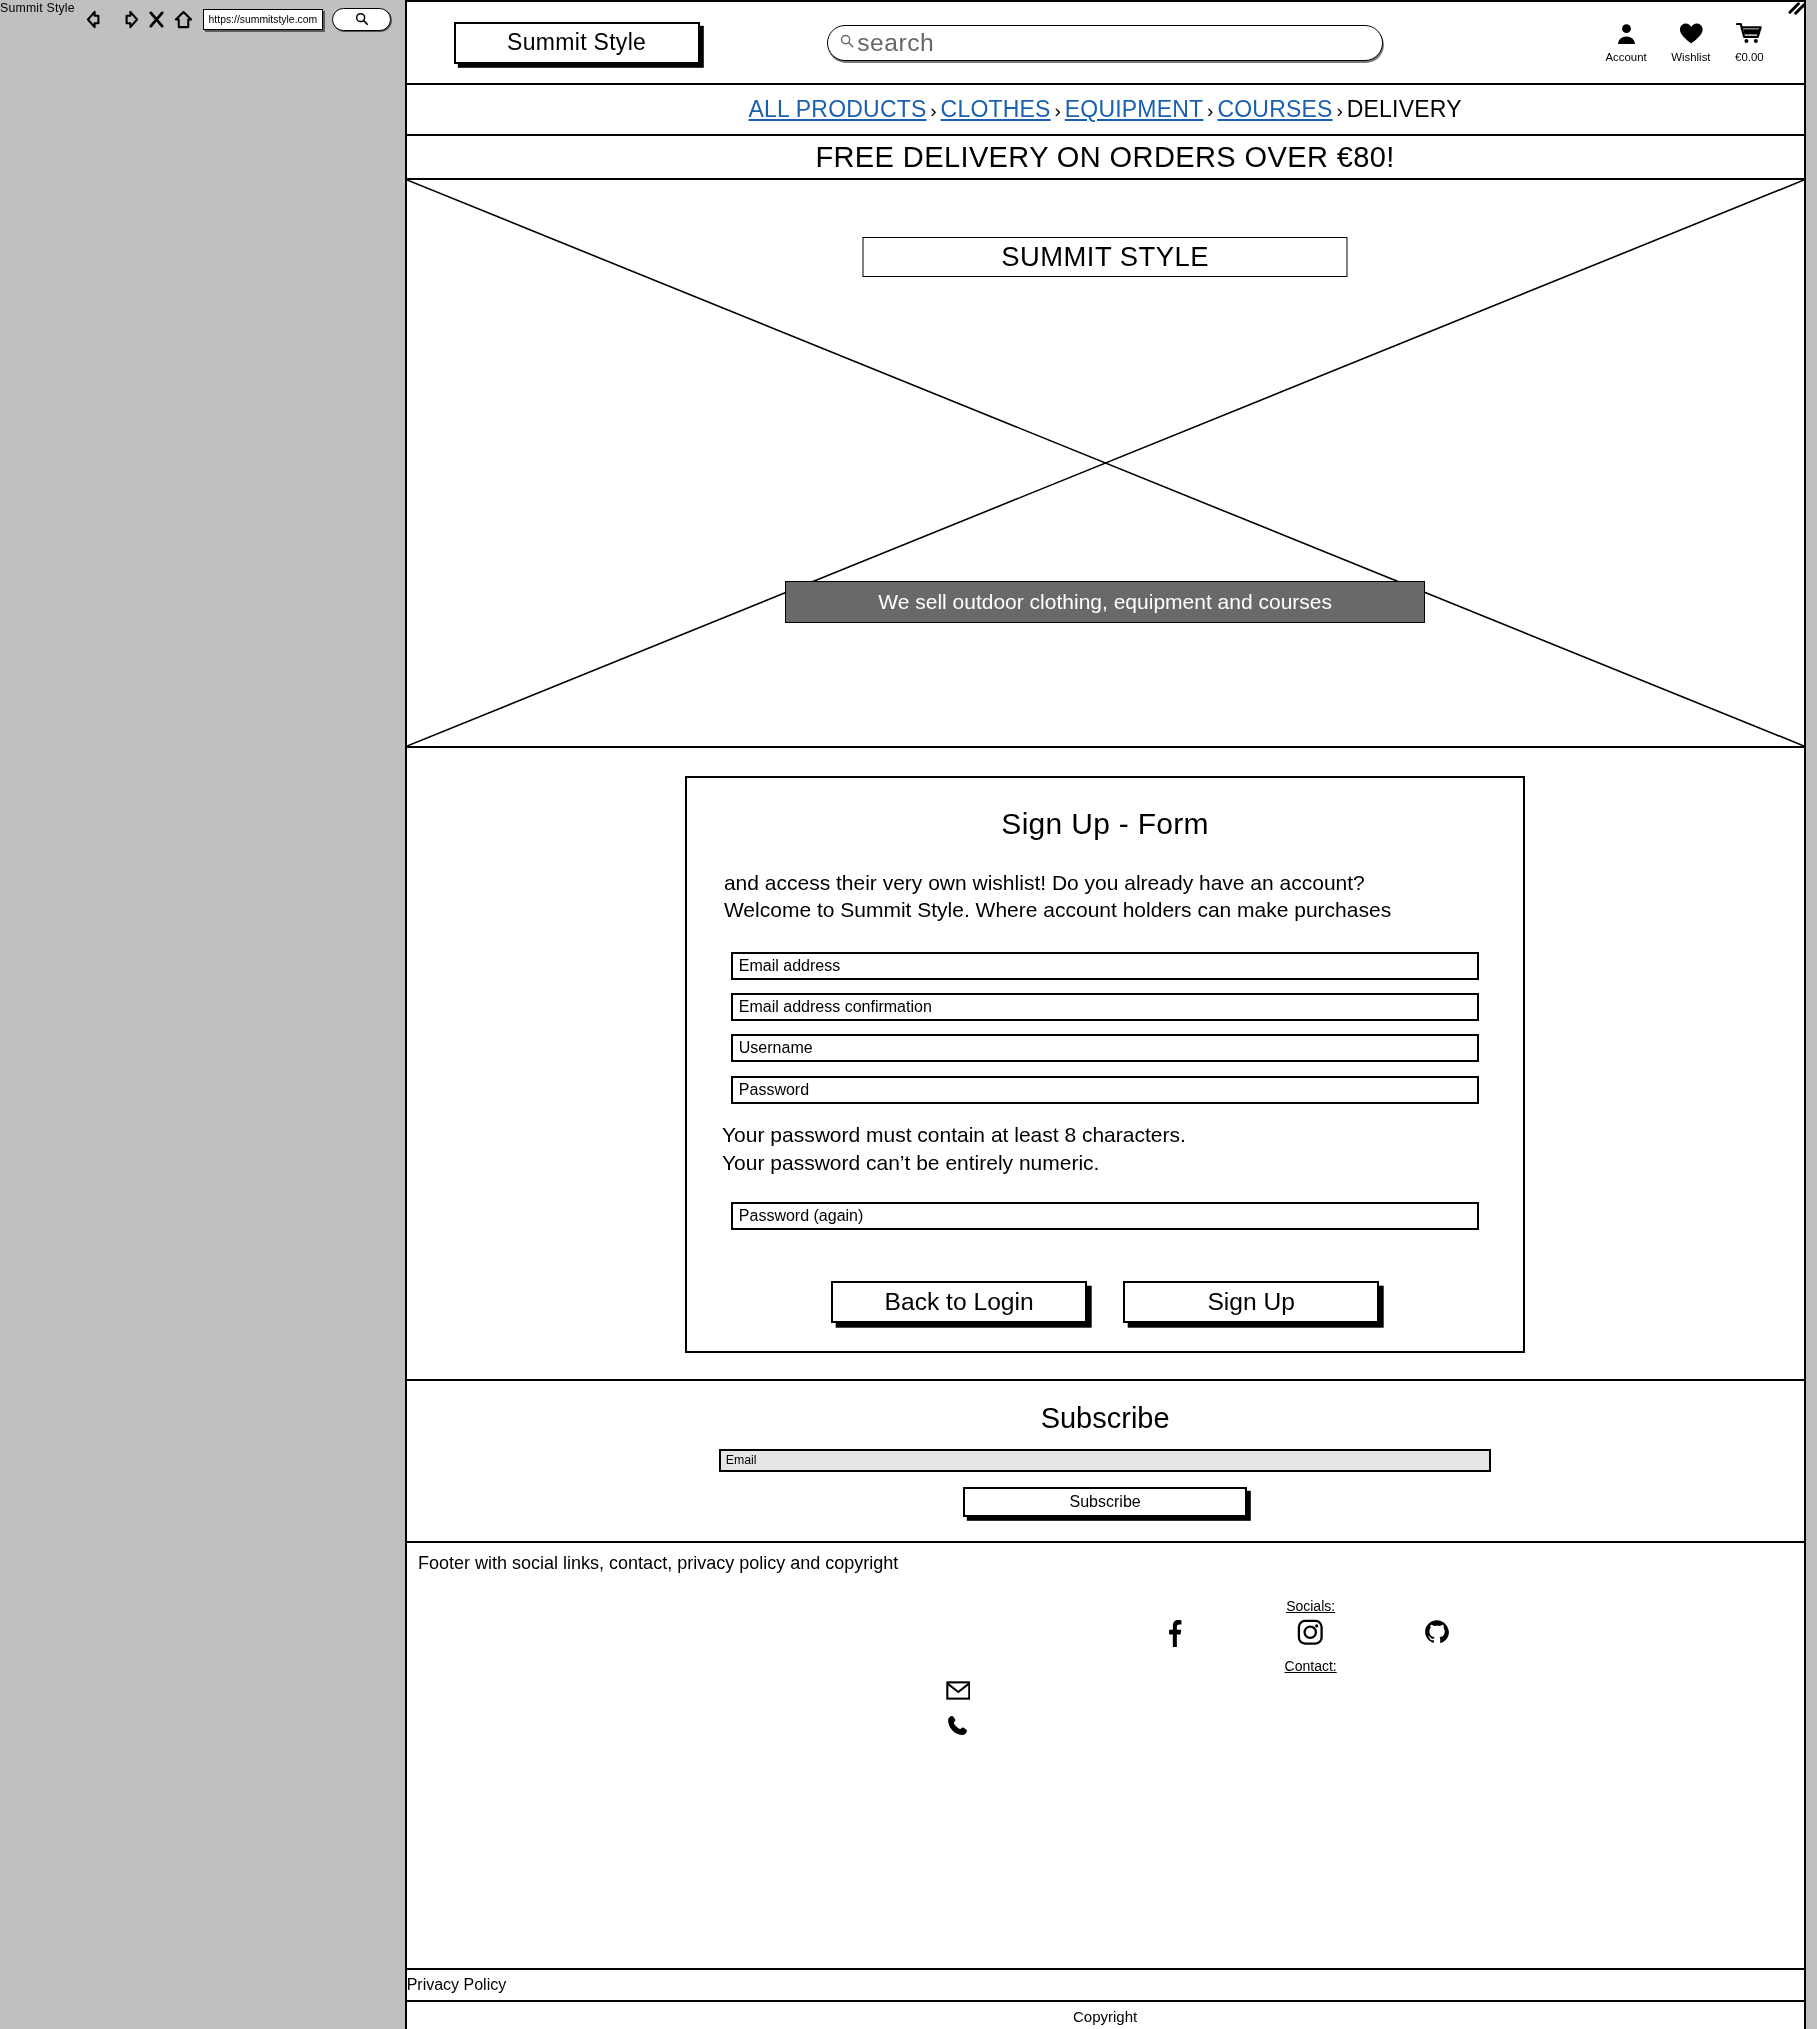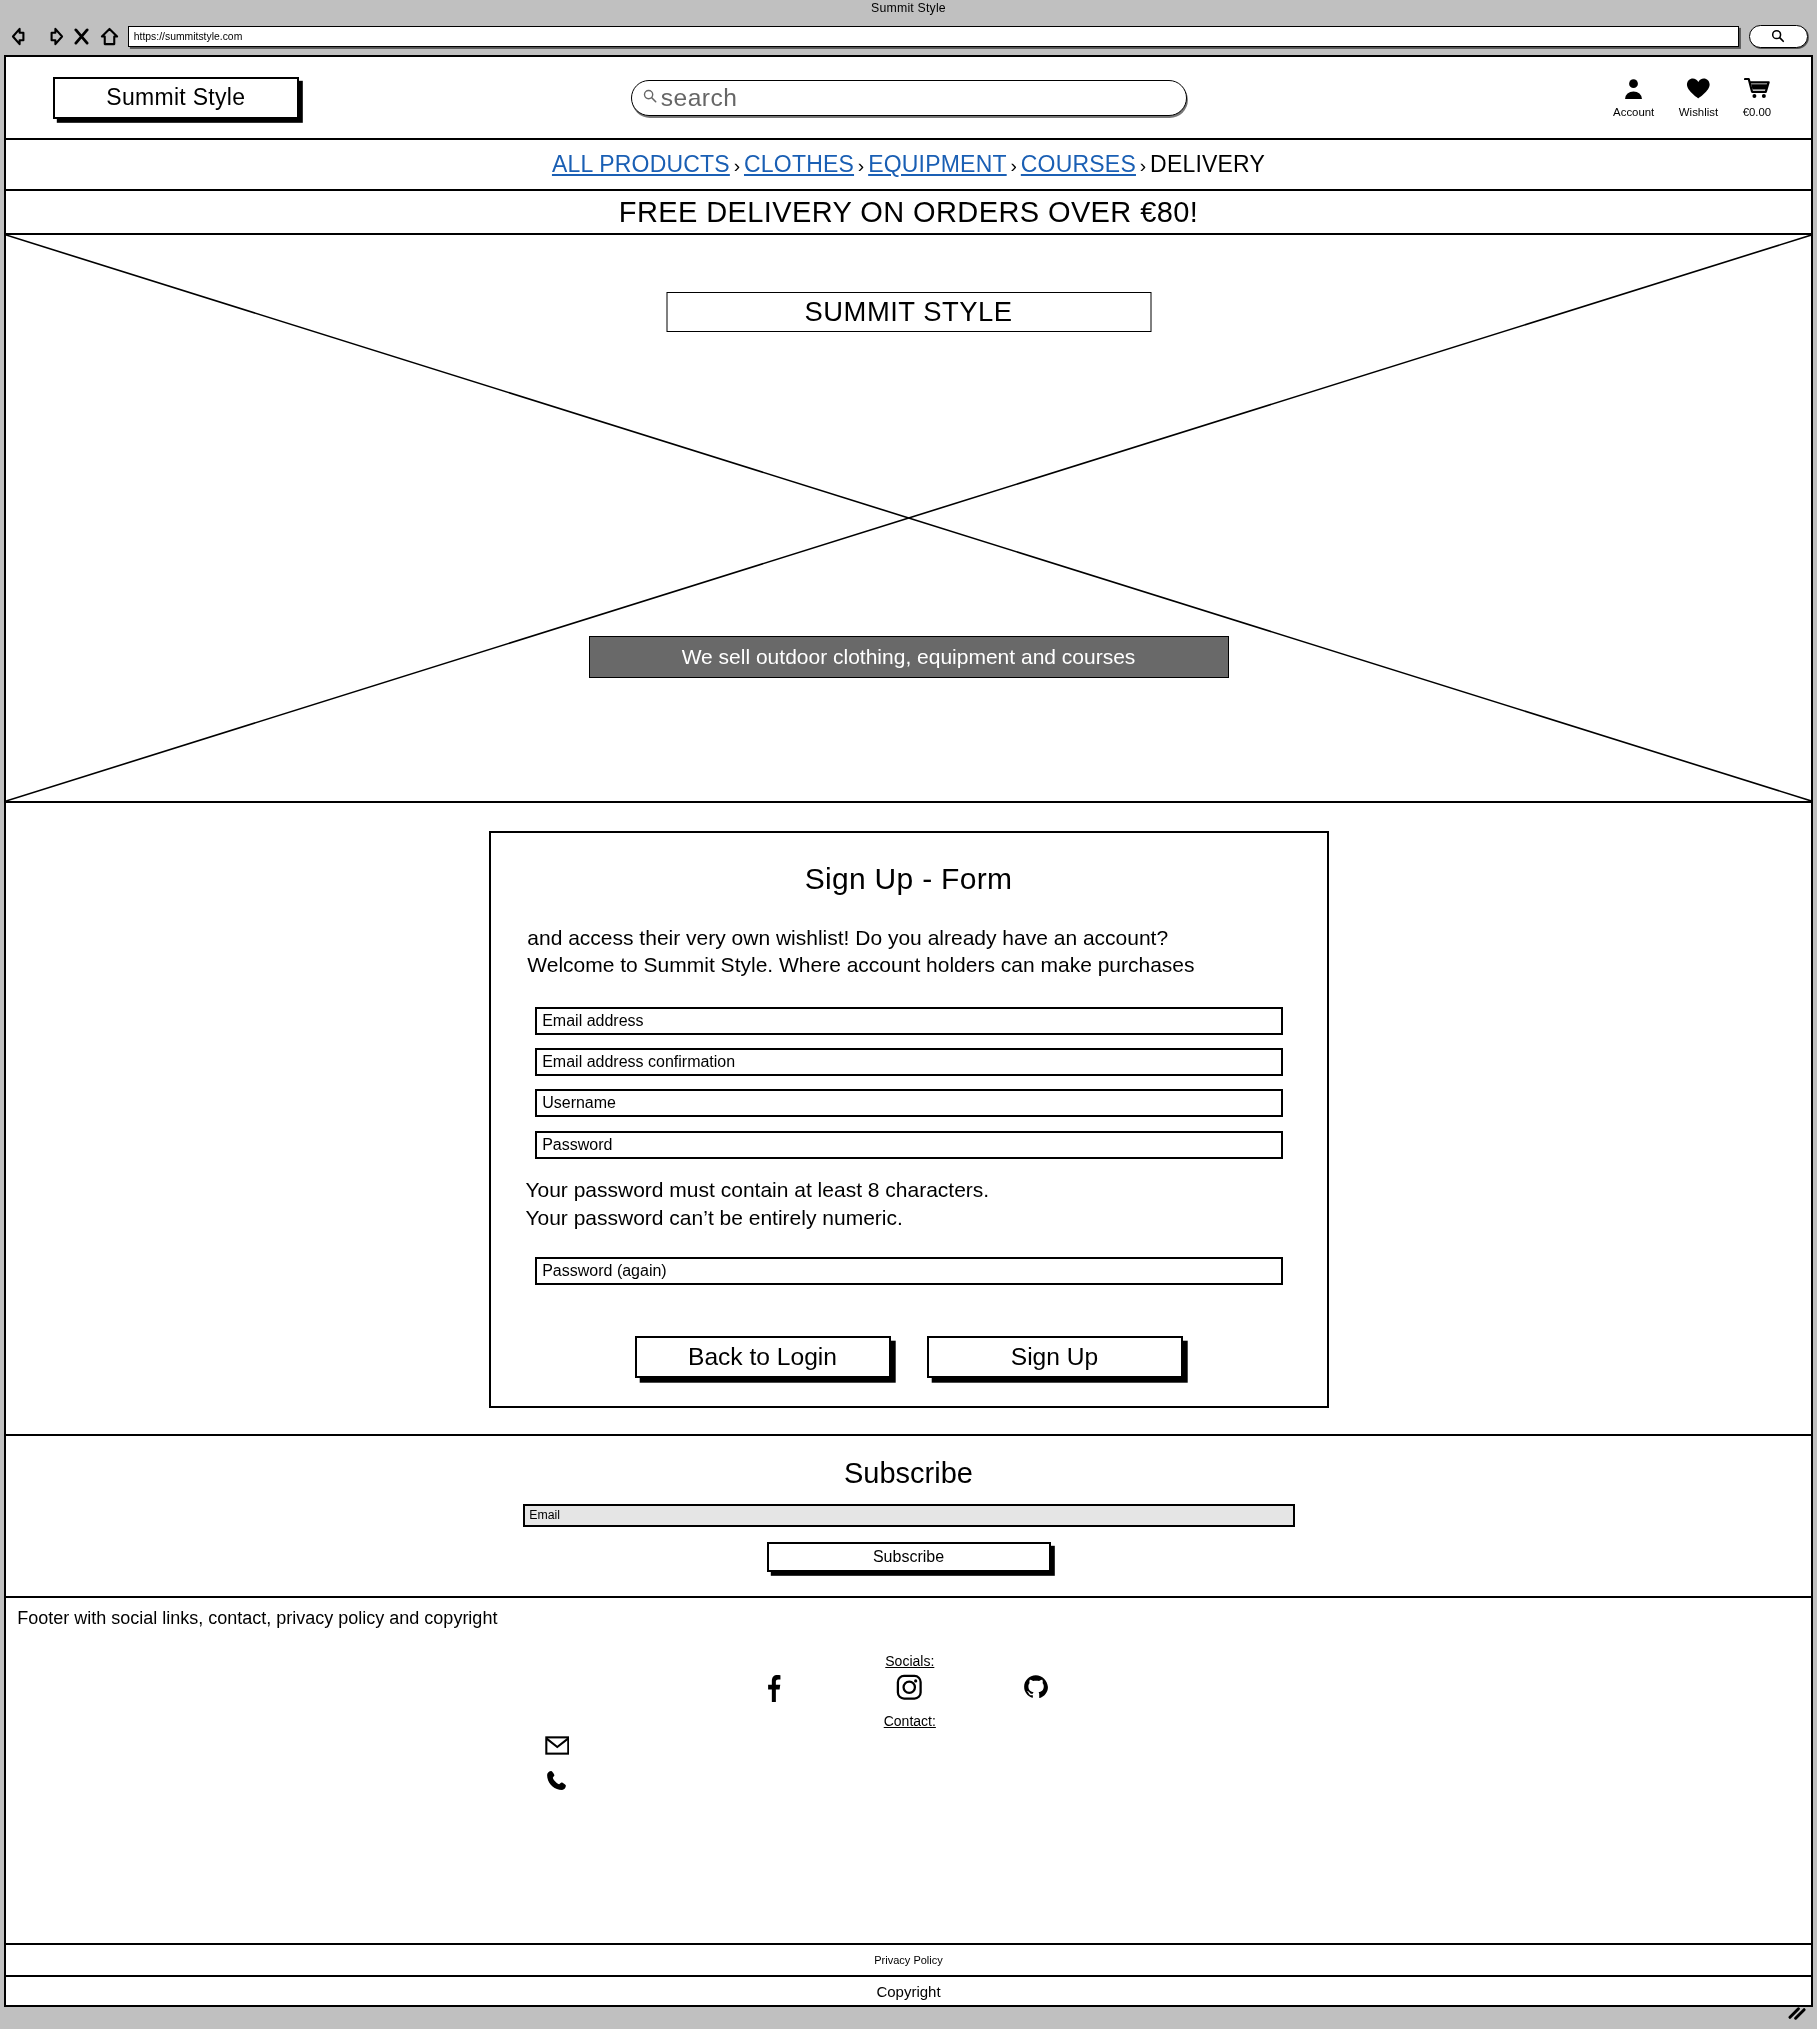--- a/index.html
+++ b/index.html
@@ -9,21 +9,21 @@
     background:#c0c0c0;
     font-family:"Liberation Sans", sans-serif;
     color:#000;
     overflow:hidden;
   }
 
   
   .browser {
     width:1817px; height:2030px;
     background:#c0c0c0;
-    display:flex; flex-direction:column;
+    display:flex; flex-direction:row;
     position:relative;
     border-radius:25px;
   }
   .chrome-title {
     height:17px;
     font-size:12.3px;
     text-align:center;
     line-height:17px;
     letter-spacing:0.2px;
   }
@@ -291,22 +291,22 @@
   .soc-fb { left:757px; top:45px; }
   .soc-ig { left:890px; top:45px; }
   .soc-gh { left:1017px; top:45px; }
   .con-mail { left:539px; top:107px; }
   .con-phone { left:539px; top:140px; }
 
   .footer-privacy {
     flex:0 0 auto;
     border-top:2.8px solid #000;
     height:32px;
-    display:flex; align-items:center; justify-content:center;
-    font-size:11px;
+    display:flex; align-items:center; justify-content:flex-start;
+    font-size:16px;
   }
   .footer-copyright {
     flex:0 0 auto;
     border-top:2.8px solid #000;
     height:30px;
     display:flex; align-items:center; justify-content:center;
     font-size:15px;
   }
 
   

